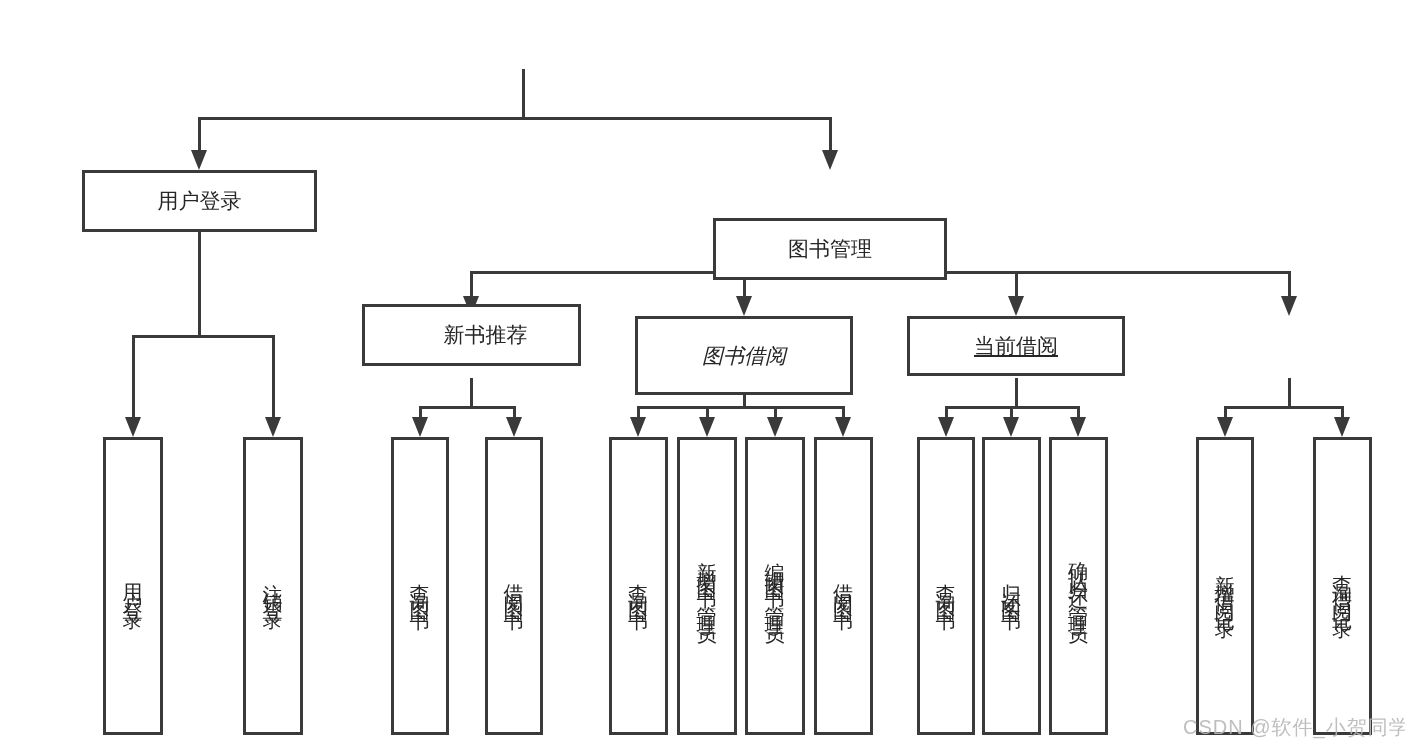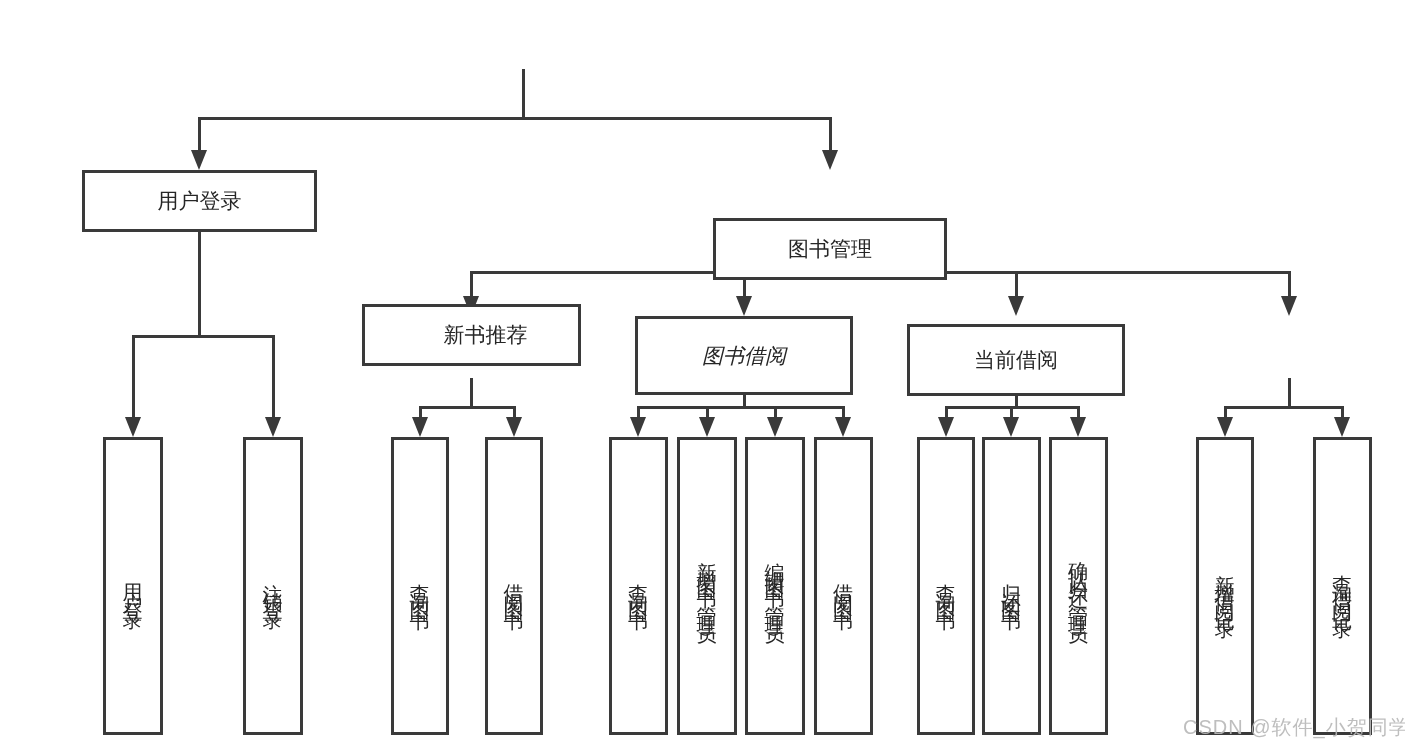--- a/index.html
+++ b/index.html
@@ -37,21 +37,21 @@
 <body>
 
 <div class="stage">
 
 
   <div class="box" style="left:82px; top:170px; width:235px; height:62px;">用户登录</div>
   <div class="box" style="left:713px; top:170px; width:234px; height:62px;margin-top:48px;">图书管理</div>
 
   <div class="box" style="left:362px; top:304px; width:219px; height:62px;padding-left:28px;">新书推荐</div>
   <div class="box" style="left:635px; top:316px; width:218px; height:79px;font-style:italic;">图书借阅</div>
-  <div class="box" style="left:907px; top:324px; width:218px; height:72px;">当前借阅</div>
+  <div class="box" style="left:907px; top:316px; width:218px; height:60px;text-decoration:underline;">当前借阅</div>
 
   <div class="box vbox" style="left:103px; top:437px; width:60px; height:298px;">用户登录</div>
   <div class="box vbox" style="left:243px; top:437px; width:60px; height:298px;">注销登录</div>
 
   <div class="box vbox" style="left:391px; top:437px; width:58px; height:298px;">查询图书</div>
   <div class="box vbox" style="left:485px; top:437px; width:58px; height:298px;">借阅图书</div>
 
   <div class="box vbox" style="left:609px; top:437px; width:59px; height:298px;">查询图书</div>
   <div class="box vbox" style="left:677px; top:437px; width:60px; height:298px;">新增图书（管理员）</div>
   <div class="box vbox" style="left:745px; top:437px; width:60px; height:298px;">编辑图书（管理员）</div>

